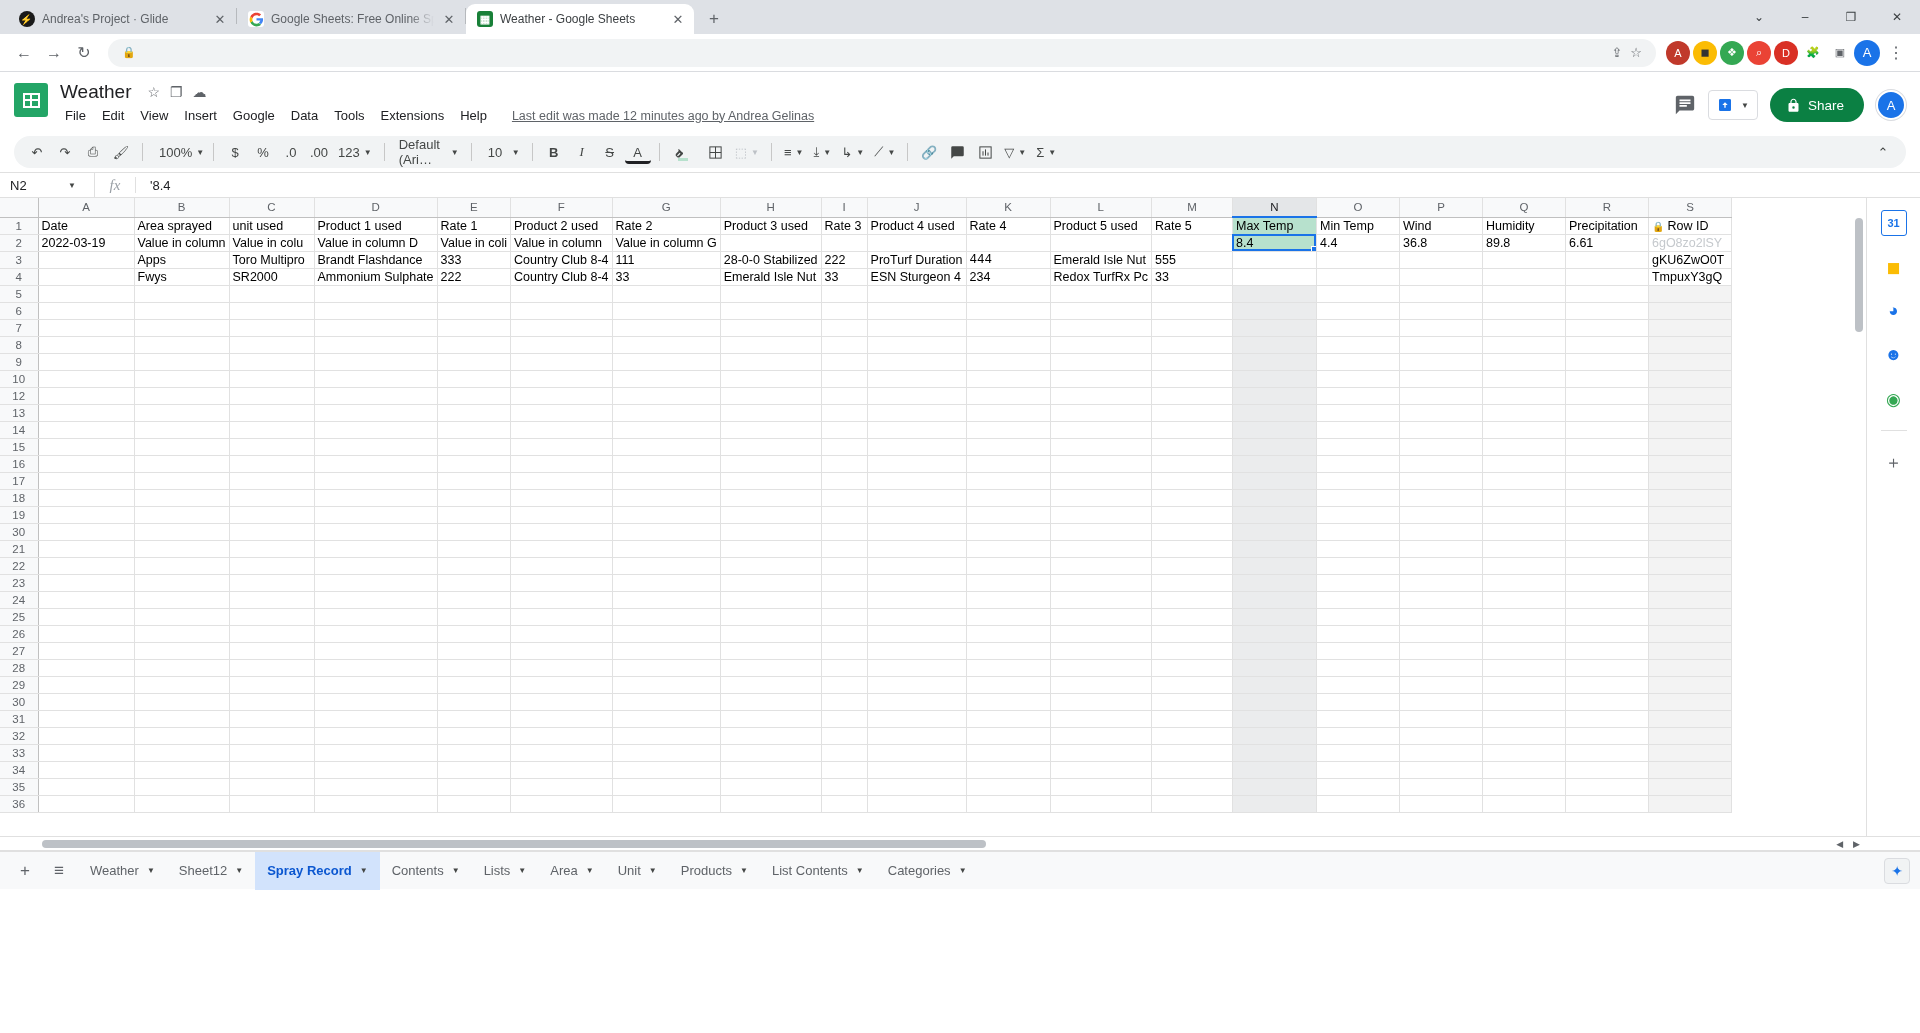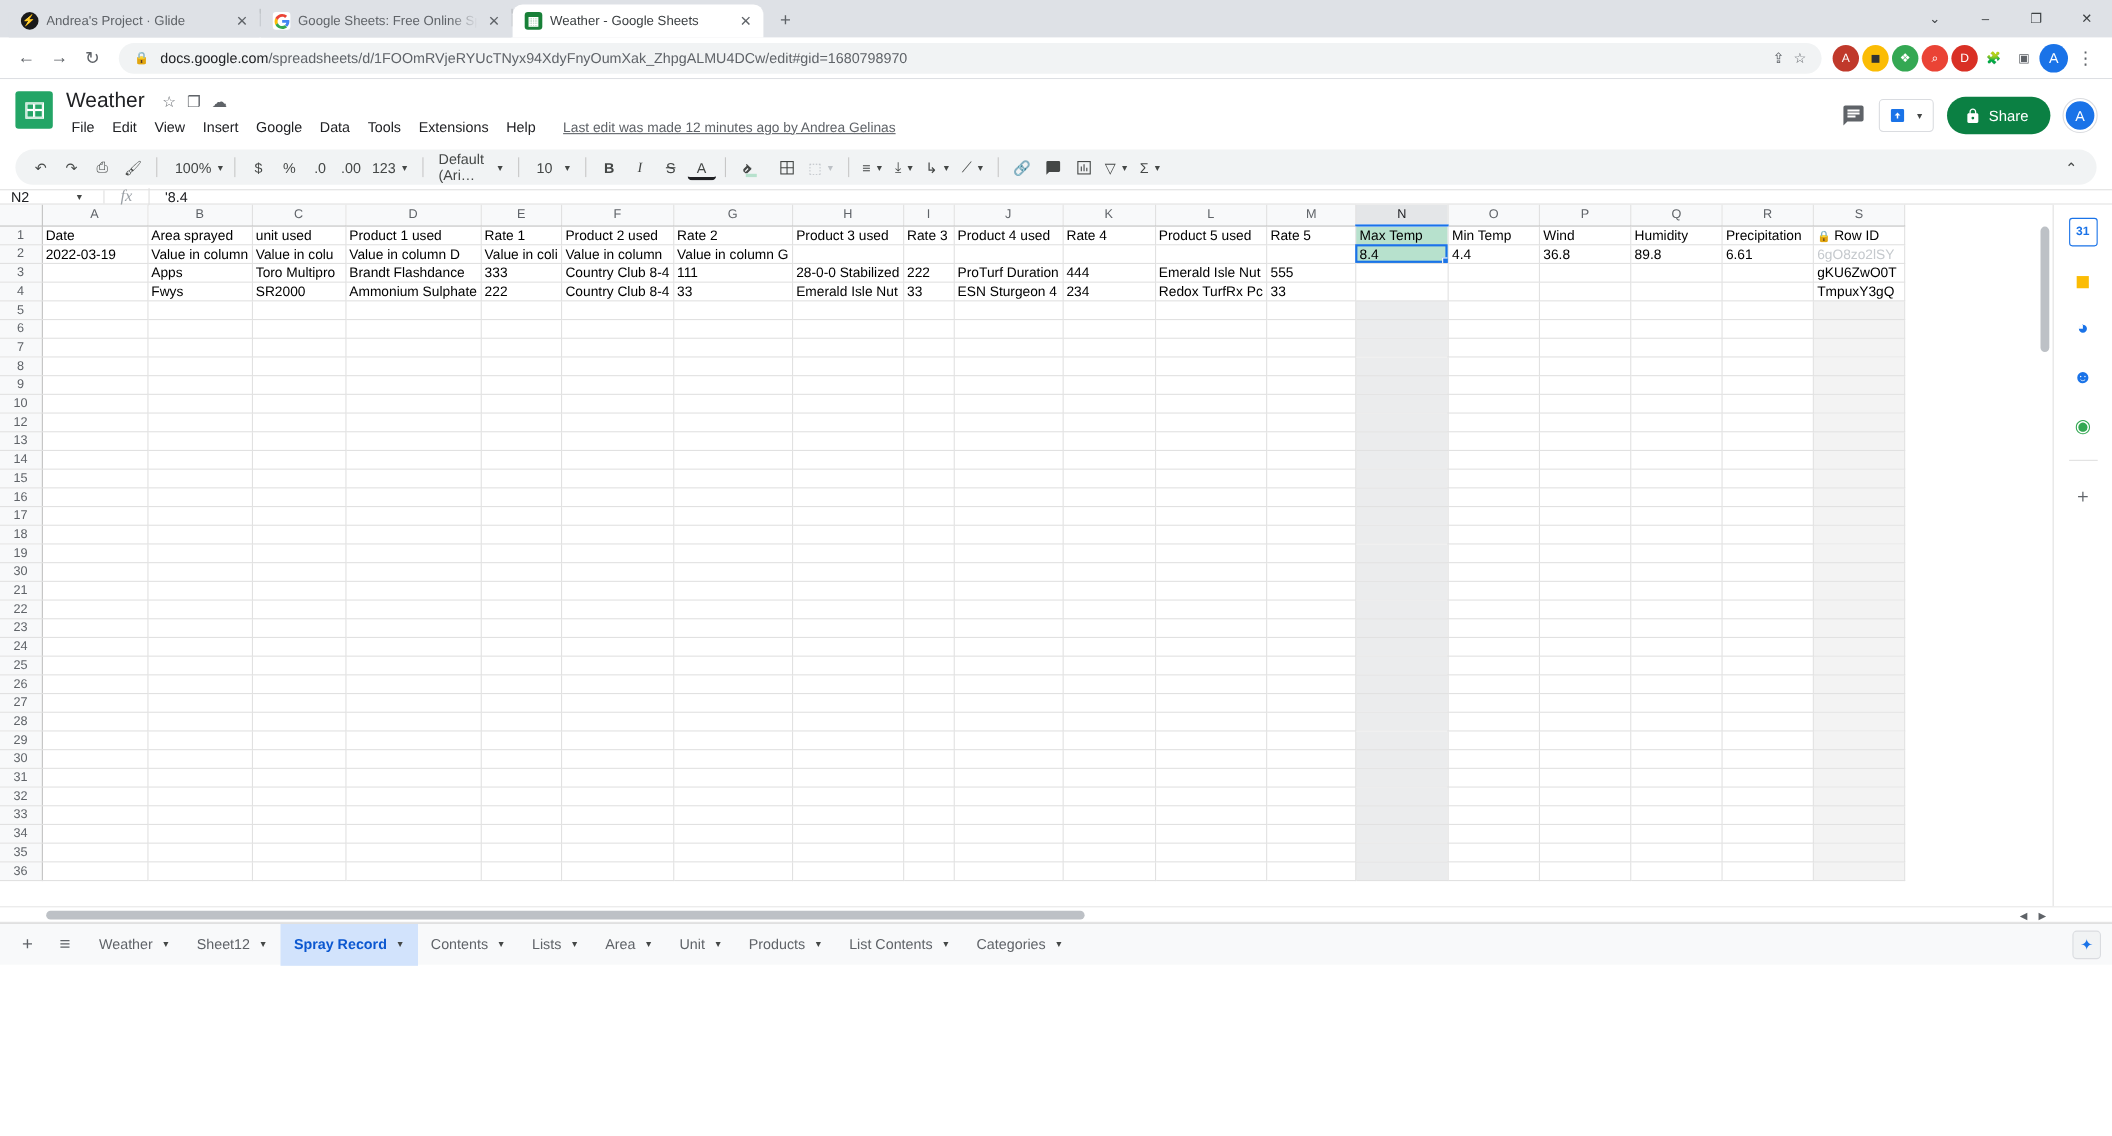--- a/index.html
+++ b/index.html
@@ -223,21 +223,21 @@
   .tb-div { width:1px; height:18px; background:#c7c7c7; margin: 0 6px; }
   .tb-zoom { width: 54px; justify-content: flex-start; padding-left: 8px; }
   .tb-font { width: 70px; justify-content: flex-start; padding-left: 6px; }
   .tb-size { width: 44px; justify-content: flex-start; padding-left: 8px; }
   .caret { font-size: 8px; margin-left: 4px; color: #444746; }
   .tb-collapse { margin-left: auto; }
   .tb-disabled { color: #bdc1c6; }
 
   
   .formula-bar {
-    height: 14px;
+    height: 26px;
     display: flex;
     align-items: center;
     border-top: 1px solid #e0e0e0;
     border-bottom: 1px solid #e0e0e0;
     font-size: 13px;
   }
   .namebox {
     width: 95px;
     height: 100%;
     display: flex;
@@ -457,21 +457,20 @@
     <div class="win-btn">✕</div>
   </div>
 </div>
 
 <div class="browser-nav">
   <div class="nav-btn">←</div>
   <div class="nav-btn">→</div>
   <div class="nav-btn">↻</div>
   <div class="omnibox">
     <span class="lock">🔒</span>
-    <span class="url"><span>docs.google.com</span><span class="dim">/spreadsheets/d/1FOOmRVjeRYUcTNyx94XdyFnyOumXak_ZhpgALMU4DCw/edit#gid=1680798970</span></span>
     <span class="omni-icons">
       <span>⇪</span>
       <span>☆</span>
     </span>
   </div>
   <div class="ext-row">
     <div class="ext-icon" style="background:#c0392b">A</div>
     <div class="ext-icon" style="background:#fbbc04;color:#333">◼</div>
     <div class="ext-icon" style="background:#34a853">❖</div>
     <div class="ext-icon" style="background:#ea4335">⌕</div>
@@ -699,21 +698,21 @@
               <td style="width: 96px;"></td>
               <td style="width: 75px;">Apps</td>
               <td style="width: 85px;">Toro Multipro</td>
               <td style="width: 100px;">Brandt Flashdance</td>
               <td class="num" style="width: 73px;">333</td>
               <td style="width: 85px;">Country Club 8-4</td>
               <td class="num" style="width: 66px;">111</td>
               <td style="width: 97px;">28-0-0 Stabilized</td>
               <td class="num" style="width: 46px;">222</td>
               <td style="width: 96px;">ProTurf Duration</td>
-              <td class="num" style="width: 84px;">444</td>
+              <td class="num" style="width: 84px; font-family: Liberation Mono, monospace;">444</td>
               <td style="width: 81px;">Emerald Isle Nut</td>
               <td class="num" style="width: 81px;">555</td>
               <td style="width: 84px;"></td>
               <td style="width: 83px;"></td>
               <td style="width: 83px;"></td>
               <td style="width: 83px;"></td>
               <td style="width: 83px;"></td>
               <td style="width: 83px;">gKU6ZwO0T</td>
             </tr>
             <tr>

